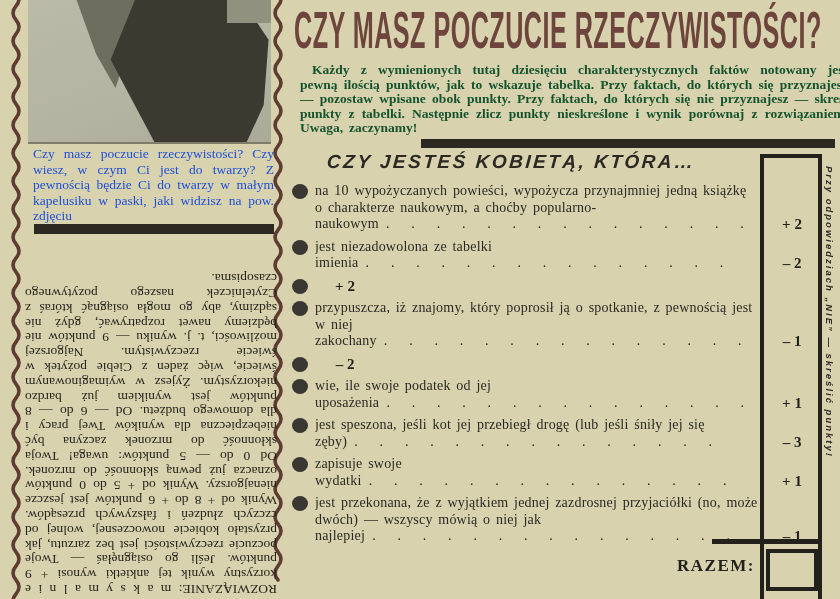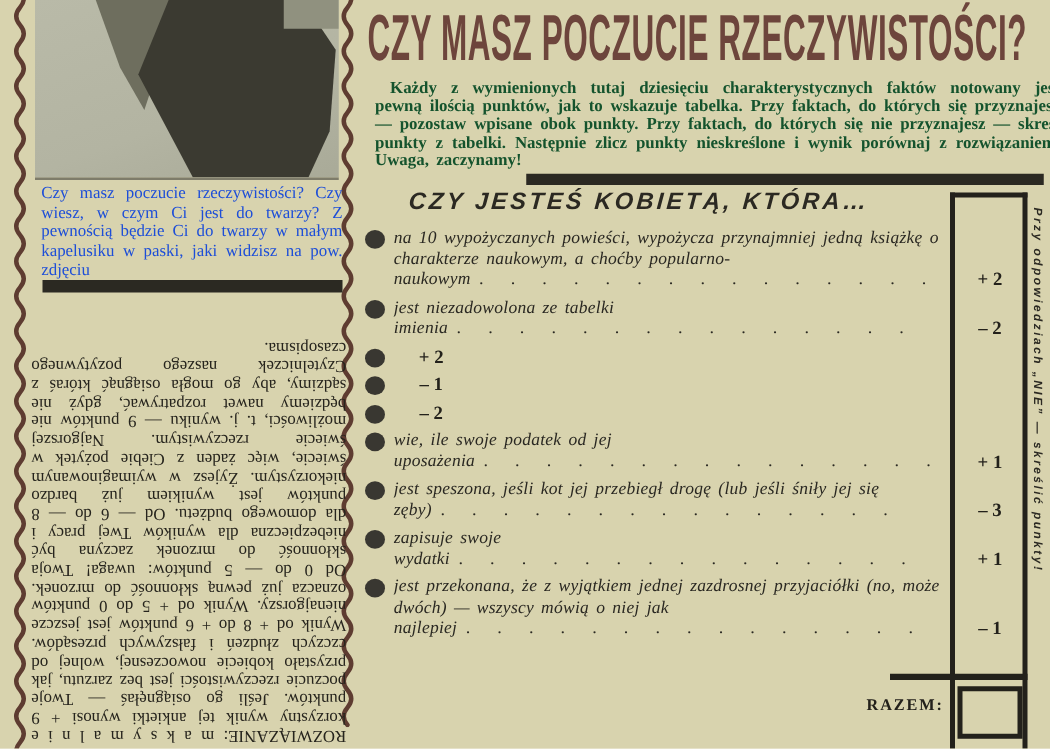--- a/index.html
+++ b/index.html
@@ -76,42 +76,42 @@
   .quiz-list{position:absolute;left:292px;top:183px;width:530px;}
   .quiz-item{display:flex;margin-bottom:6px;}
   .bullet{
     flex:none;width:16px;height:15px;border-radius:50%;
     background:#393731;margin:1px 7px 0 0;
   }
   .qtext{
     flex:none;width:447px;overflow:hidden;
     font-size:14px;line-height:16.5px;
     word-spacing:2px;letter-spacing:0.2px;color:#2a2822;
-    padding-right:4px;box-sizing:border-box;font-style:italic;
+    padding-right:4px;box-sizing:border-box;
   }
   .qtext .t::after{
     content:"\2002.\2002\2002\2002.\2002\2002\2002.\2002\2002\2002.\2002\2002\2002.\2002\2002\2002.\2002\2002\2002.\2002\2002\2002.\2002\2002\2002.\2002\2002\2002.\2002\2002\2002.\2002\2002\2002.\2002\2002\2002.\2002\2002\2002.\2002\2002\2002.";
     white-space:pre;color:#2a2822;
   }
   .qpts{
     flex:none;width:60px;display:flex;align-items:flex-end;justify-content:center;
     font-weight:bold;font-size:15px;line-height:16.5px;color:#23211b;
     padding-bottom:0;white-space:nowrap;
   }
   .side-note{
     position:absolute;left:824px;top:166px;height:318px;
     writing-mode:vertical-rl;
     font-family:"Liberation Sans", sans-serif;
     font-weight:bold;font-style:italic;font-size:9.5px;
     letter-spacing:2px;color:#2b2922;white-space:nowrap;
   }
   .divider{position:absolute;left:712px;top:539px;width:110px;height:5px;background:#23211b;}
   .total-label{
     position:absolute;left:650px;top:556px;width:105px;text-align:right;
-    font-weight:bold;font-size:13px;letter-spacing:1.5px;color:#23211b;
+    font-weight:bold;font-size:17px;letter-spacing:1.5px;color:#23211b;
   }
   .total-box{
     position:absolute;left:766px;top:549px;width:52px;height:42px;
     box-sizing:border-box;border:4px solid #23211b;
   }
 </style>
 </head>
 <body>
 
 <div class="page">
@@ -162,20 +162,21 @@
       <div class="bullet"></div>
       <div class="qtext"><span class="t">jest niezadowolona ze tabelki imienia</span></div>
       <div class="qpts">– 2</div>
     </div>
     <div class="quiz-item">
       <div class="bullet"></div>
       <div class="qpts">+ 2</div>
     </div>
     <div class="quiz-item">
       <div class="bullet"></div>
+      <div class="qtext"><span class="t">przypuszcza, iż znajomy, który poprosił ją o spotkanie, z pewnością jest w niej zakochany</span></div>
       <div class="qpts">– 1</div>
     </div>
     <div class="quiz-item">
       <div class="bullet"></div>
       <div class="qpts">– 2</div>
     </div>
     <div class="quiz-item">
       <div class="bullet"></div>
       <div class="qtext"><span class="t">wie, ile swoje podatek od jej uposażenia</span></div>
       <div class="qpts">+ 1</div>

